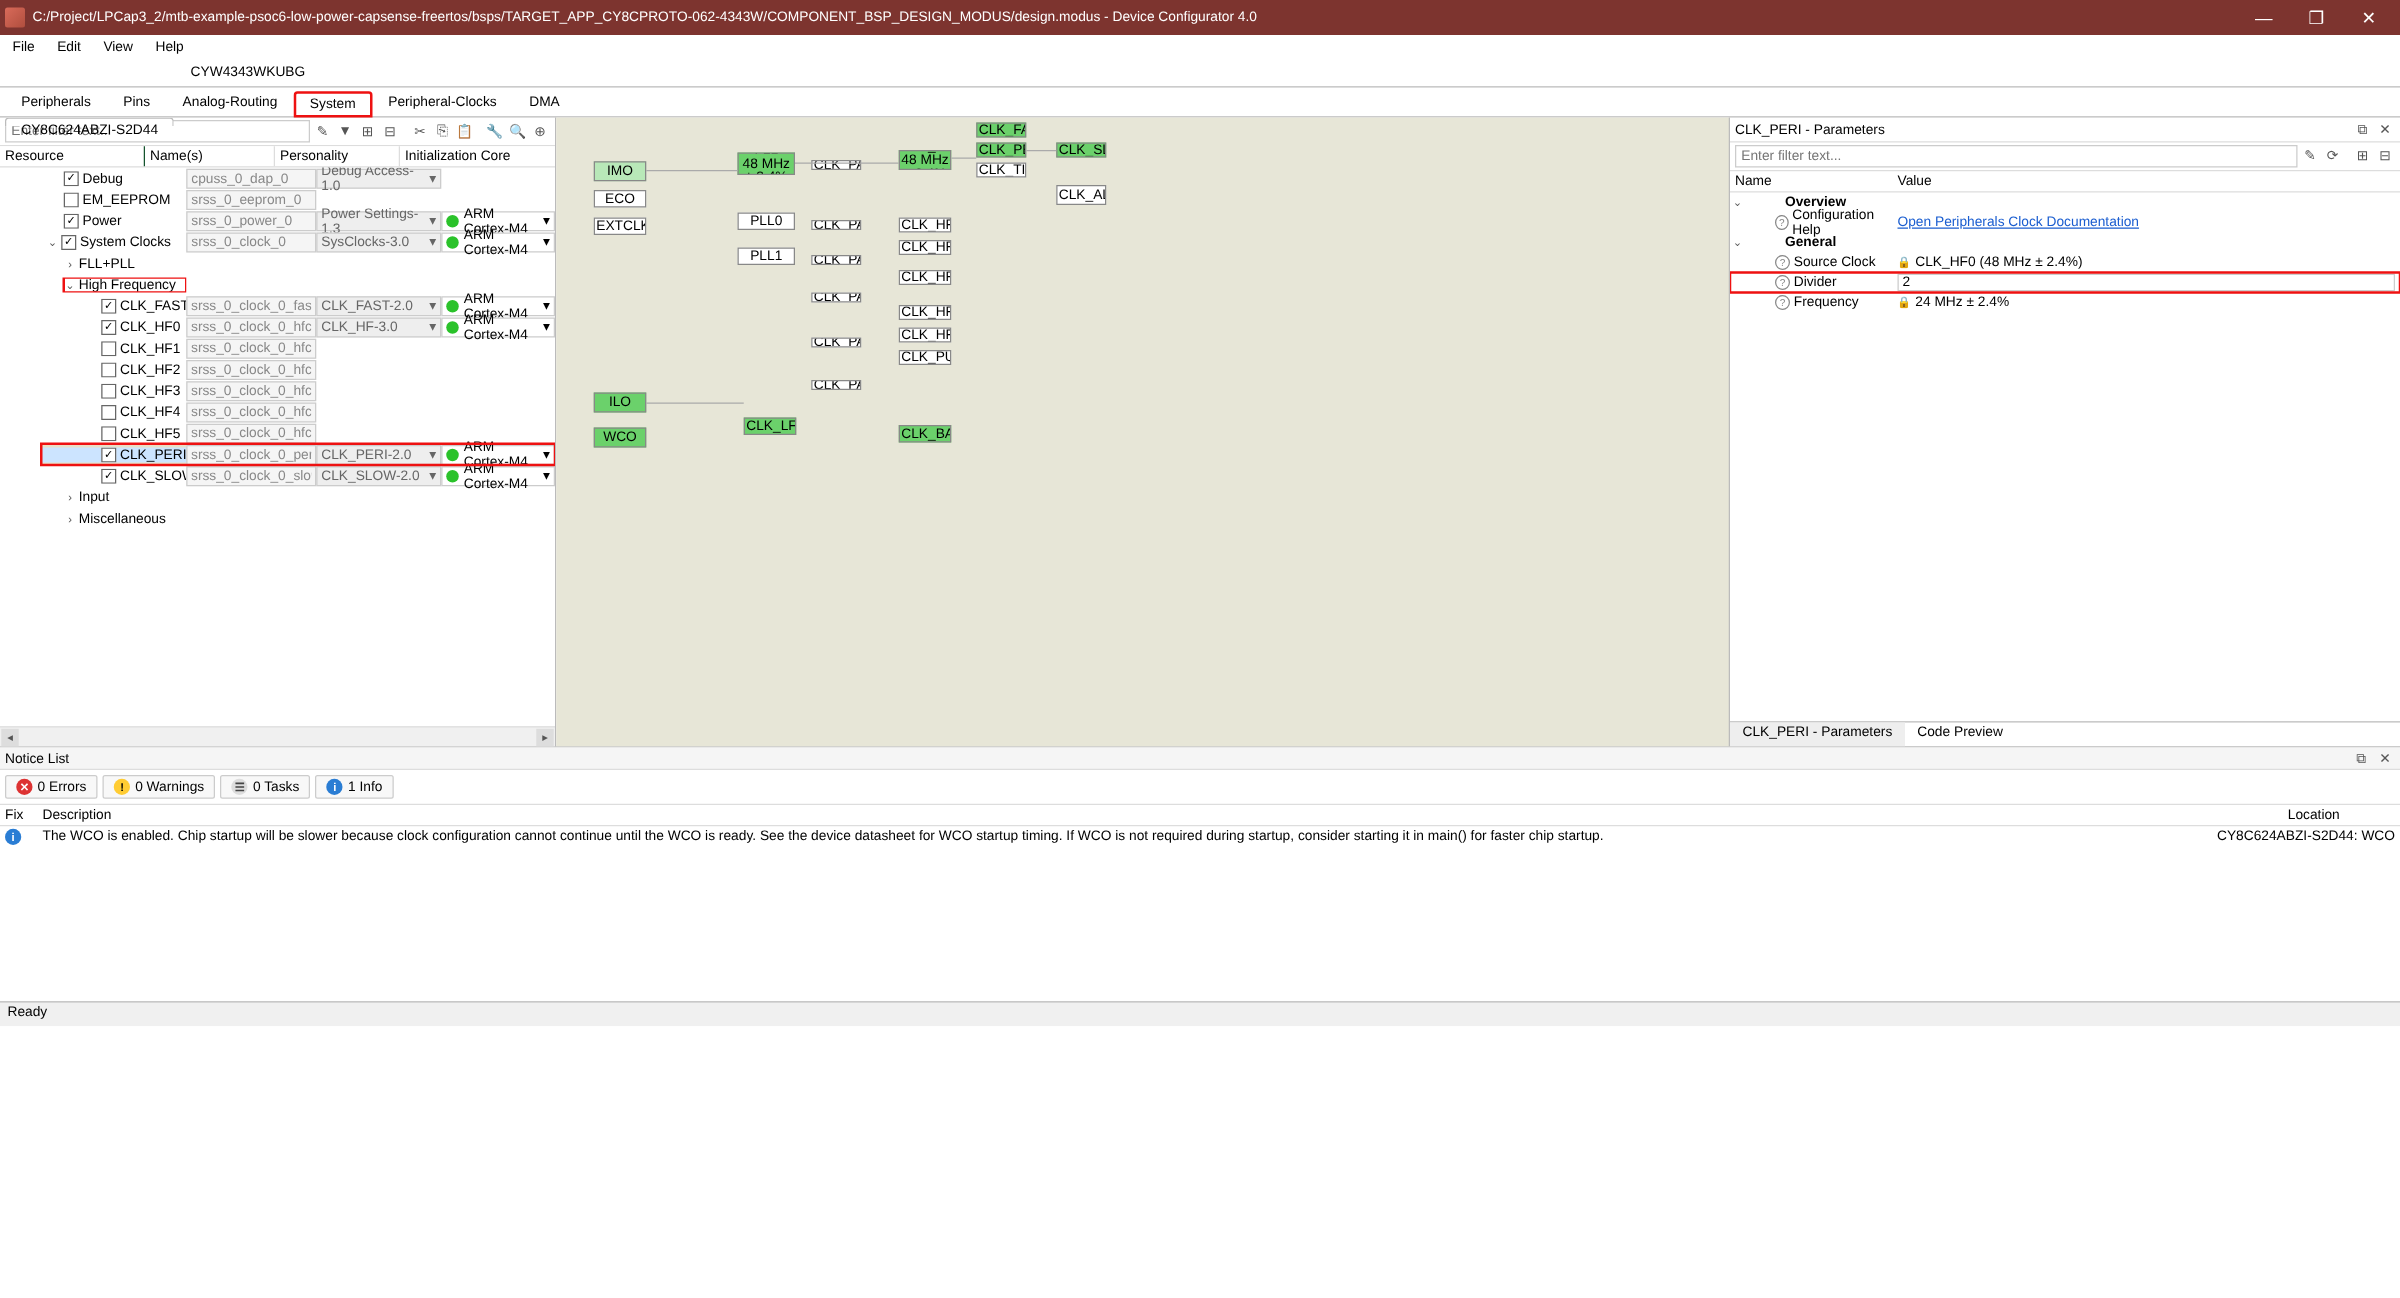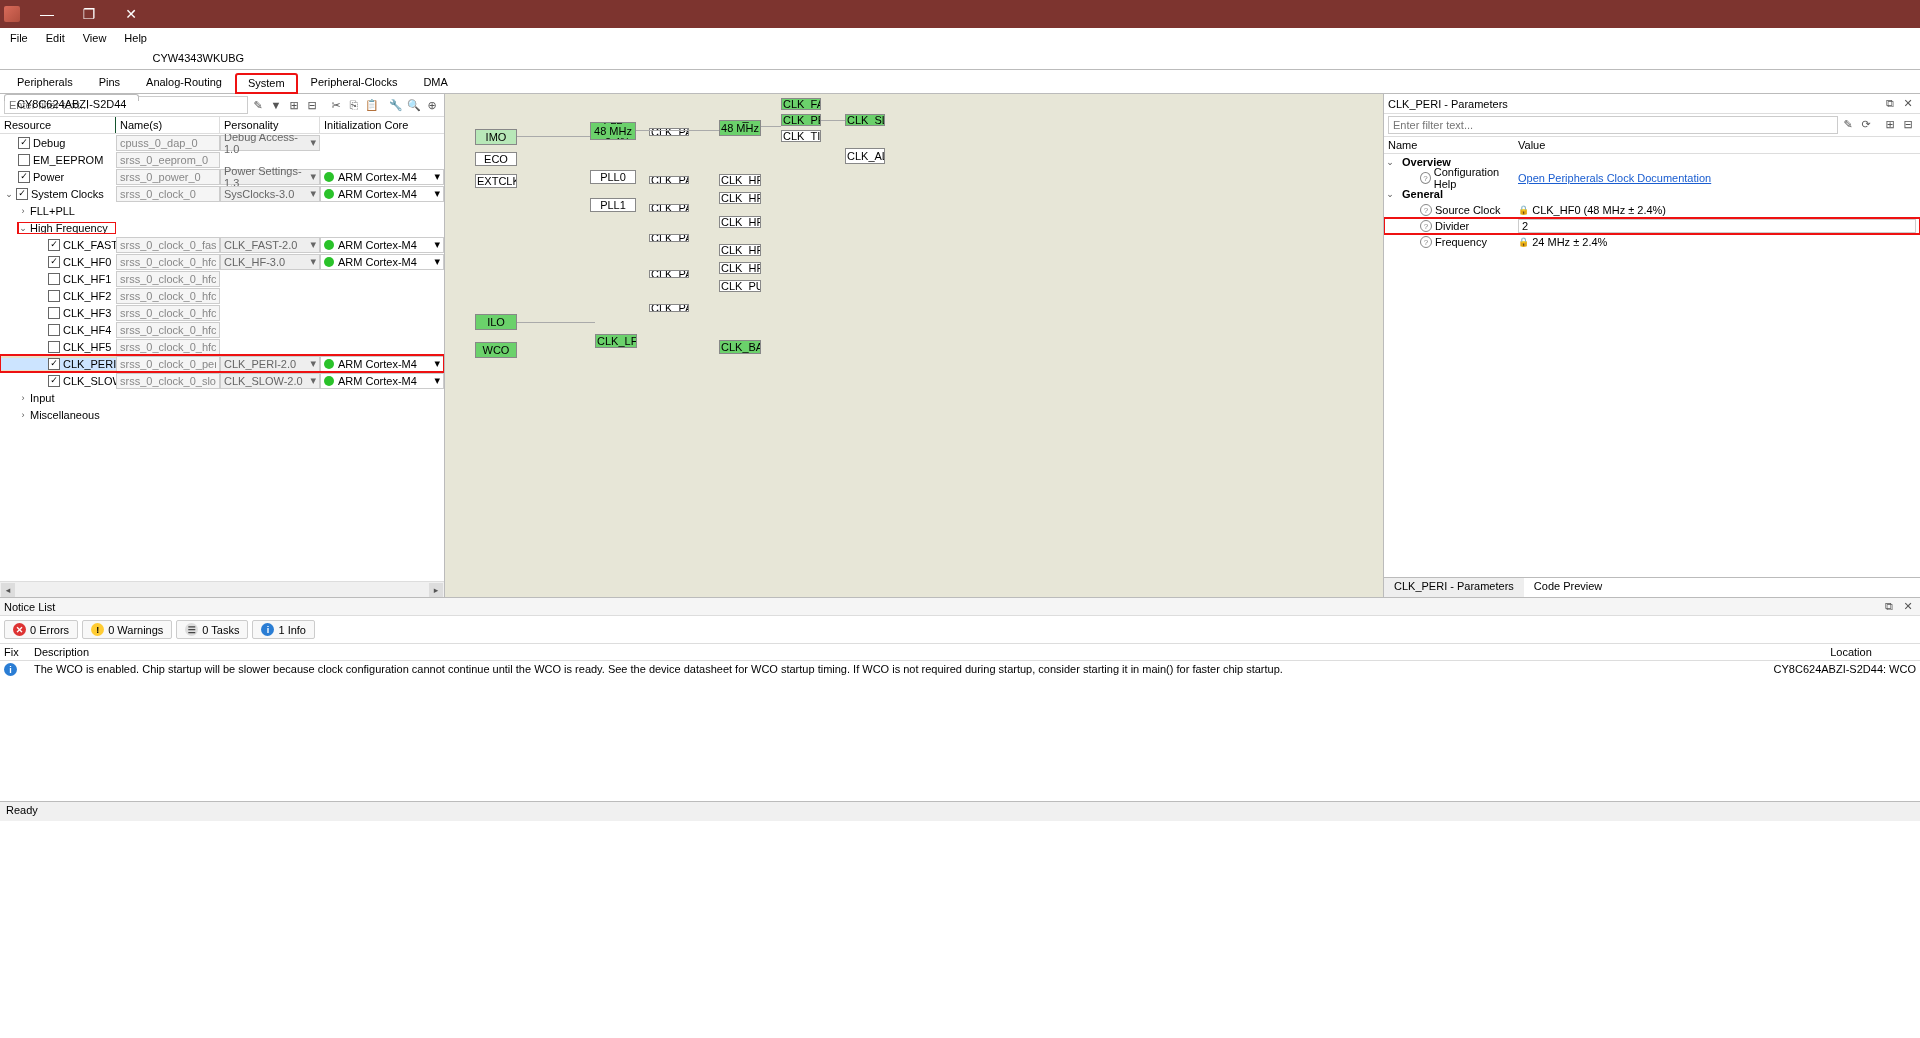--- a/index.html
+++ b/index.html
@@ -27,21 +27,21 @@
 .filter-input { flex:1; border:1px solid #ccc; padding:1px 4px; color:#888; height:18px; }
 .tool-icon { width:16px; height:16px; display:inline-flex; align-items:center; justify-content:center; cursor:pointer; font-size:11px; color:#555; }
 
 .tree-header { display:flex; border-bottom:1px solid #ddd; background:#fff; font-weight:normal; }
 .th-resource { width:116px; padding:2px 4px; border-right:1px solid #14532d;}
 .th-names { width:104px; padding:2px 4px; border-right:1px solid #ddd;}
 .th-personality { width:100px; padding:2px 4px; border-right:1px solid #ddd;}
 .th-core { flex:1; padding:2px 4px; }
 
 .tree-body { flex:1; overflow:auto; }
-.tree-row { display:flex; align-items:center; height:17px; }
+.tree-row { display:flex; align-items:center; height:17px;margin-left:33px; }
 .c-resource { width:116px; padding:0 2px; display:flex; align-items:center; overflow:hidden; white-space:nowrap; }
 .c-names { width:104px; padding:0; }
 .c-personality { width:100px; padding:0; }
 .c-core { flex:1; padding:0; display:flex; align-items:center; }
 .cell-input { width:100%; border:1px solid #ccc; background:#f5f5f5; color:#888; padding:0 3px; height:16px; font-size:11px; }
 .cell-drop { width:100%; border:1px solid #ccc; background:#eee; color:#666; padding:0 3px; height:16px; display:flex; align-items:center; justify-content:space-between; }
 .core-drop { width:100%; border:1px solid #ccc; background:#fff; padding:0 3px; height:16px; display:flex; align-items:center; justify-content:space-between; gap:4px;}
 .core-dot { width:10px; height:10px; border-radius:50%; background:#2ac22a; }
 .chk { width:12px; height:12px; border:1px solid #666; margin-right:3px; display:inline-flex; align-items:center; justify-content:center; font-size:9px; line-height:1; background:#fff; flex-shrink:0;}
 .chk.checked::after { content:"✓"; color:#000; }
@@ -68,21 +68,21 @@
 .ph-name { width:130px; padding:2px 4px; }
 .ph-value { flex:1; padding:2px 4px; }
 .param-body { flex:1; overflow:auto; }
 .param-row { display:flex; align-items:center; height:16px; }
 .param-row .expander { width:12px; }
 .pr-name { display:flex; align-items:center; width:130px; padding-left:4px; gap:3px; }
 .pr-value { flex:1; display:flex; align-items:center; gap:3px; padding:0 4px;}
 .q-icon { width:12px; height:12px; border:1px solid #888; border-radius:50%; font-size:8px; display:flex; align-items:center; justify-content:center; color:#888; }
 .lock-icon { font-size:9px; color:#888; }
 .link-text { color:#1a5dd0; text-decoration:underline; cursor:pointer; }
-.param-group { font-weight:bold; padding-left:4px; }
+.param-group { font-weight:bold; padding-left:4px;margin-left:26px; }
 .divider-row { outline:2px solid #e11; outline-offset:-1px; }
 .val-input { border:1px solid #ccc; padding:0 3px; height:14px; flex:1; font-size:11px; background:#fff;}
 
 .bottom-tabs { display:flex; border-top:1px solid #bbb; height:20px; }
 .bottom-tab { padding:2px 10px; cursor:pointer; }
 .bottom-tab.active { background:#eee; }
 
 .notice-panel { border-top:1px solid #bbb; }
 .notice-title { height:18px; display:flex; align-items:center; justify-content:space-between; padding:0 4px; background:#f5f5f5; border-bottom:1px solid #ddd; }
 .notice-tabs { display:flex; gap:4px; padding:4px; border-bottom:1px solid #ddd;}
@@ -102,20 +102,21 @@
 .status-bar { height:20px; background:#f0f0f0; border-top:1px solid #bbb; padding:2px 6px; }
 
 .tree-row.selected { background:#e8e0c8; }
 .tree-row.selected .c-resource { background:#cce4ff; }
 </style>
 </head>
 <body>
 
 <div class="titlebar">
   <div class="app-icon"></div>
+  <div class="title">C:/Project/LPCap3_2/mtb-example-psoc6-low-power-capsense-freertos/bsps/TARGET_APP_CY8CPROTO-062-4343W/COMPONENT_BSP_DESIGN_MODUS/design.modus - Device Configurator 4.0</div>
   <div class="winbtn">—</div>
   <div class="winbtn">❐</div>
   <div class="winbtn">✕</div>
 </div>
 
 <div class="menubar">
   <span>File</span>
   <span>Edit</span>
   <span>View</span>
   <span>Help</span>

